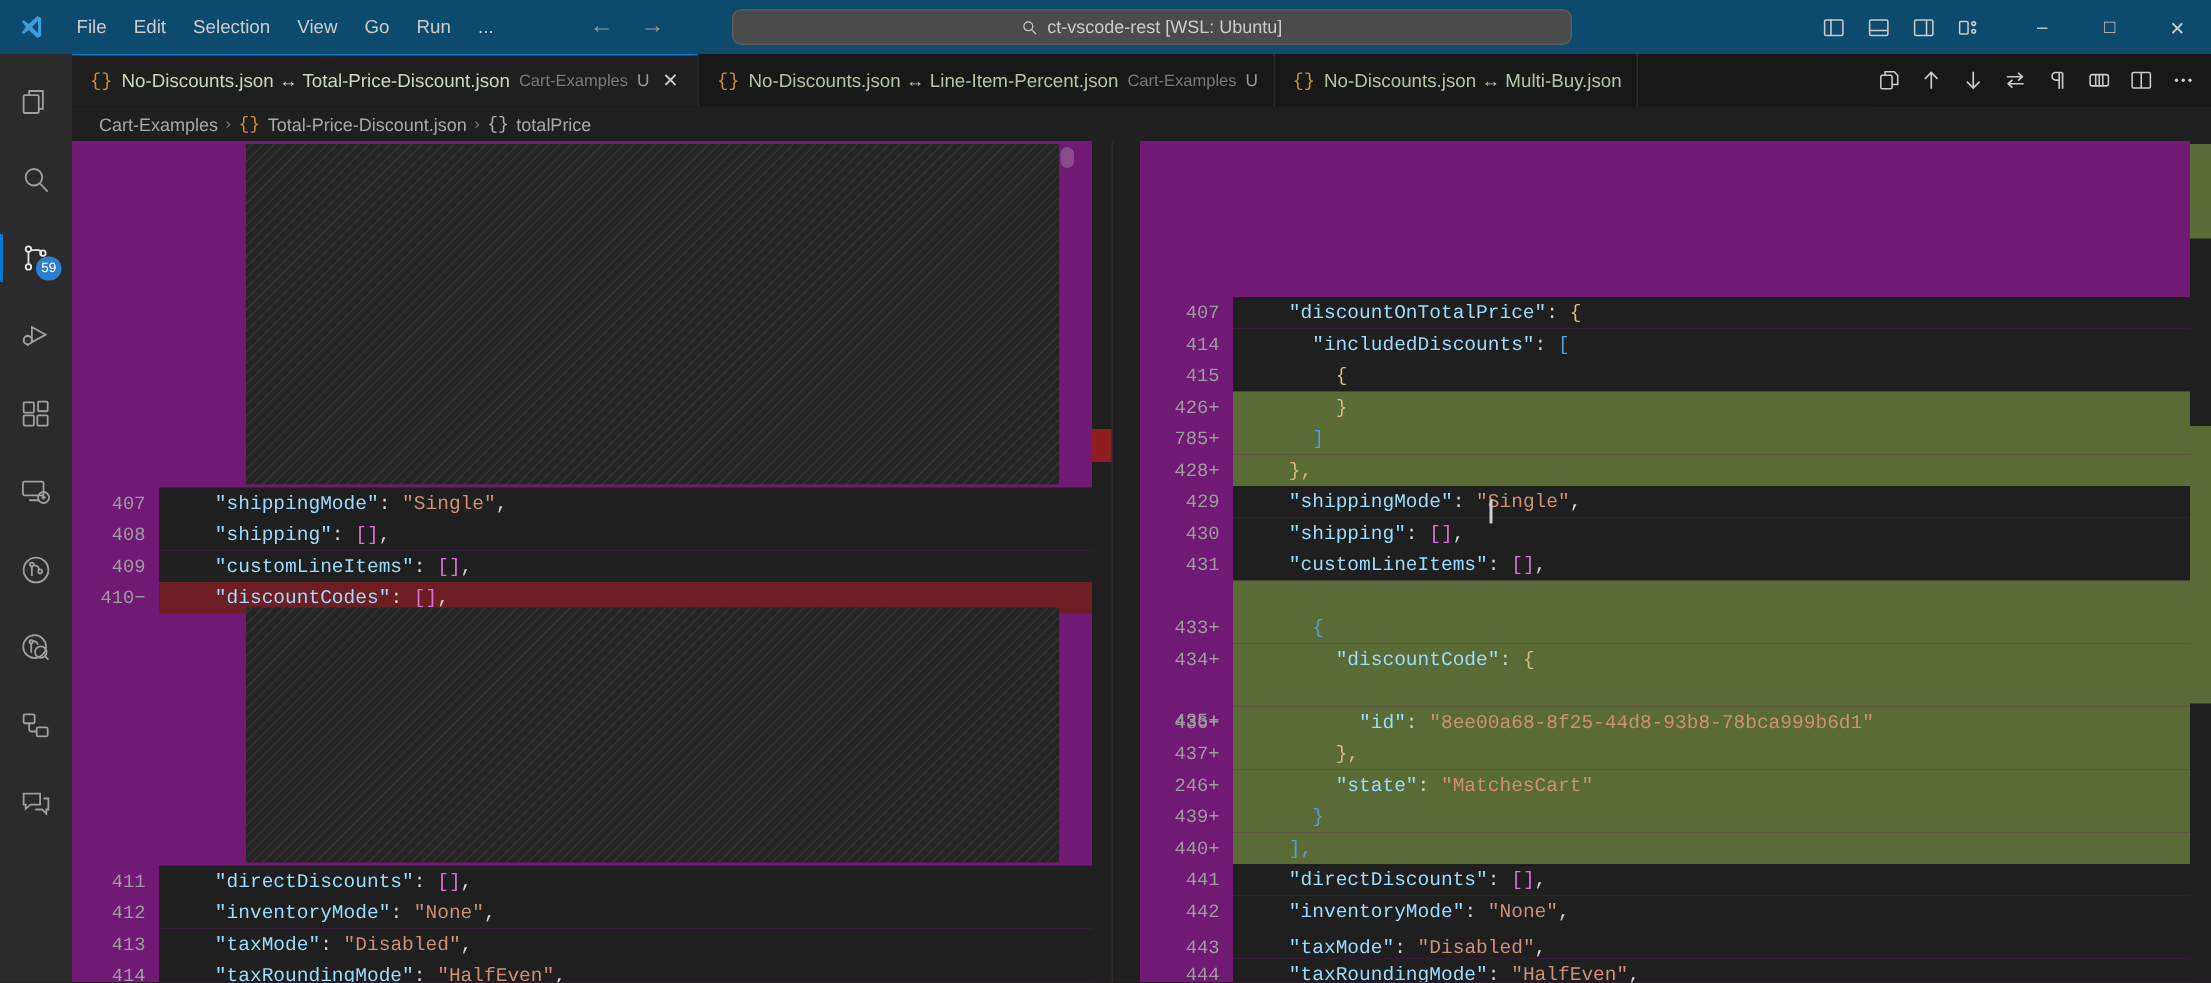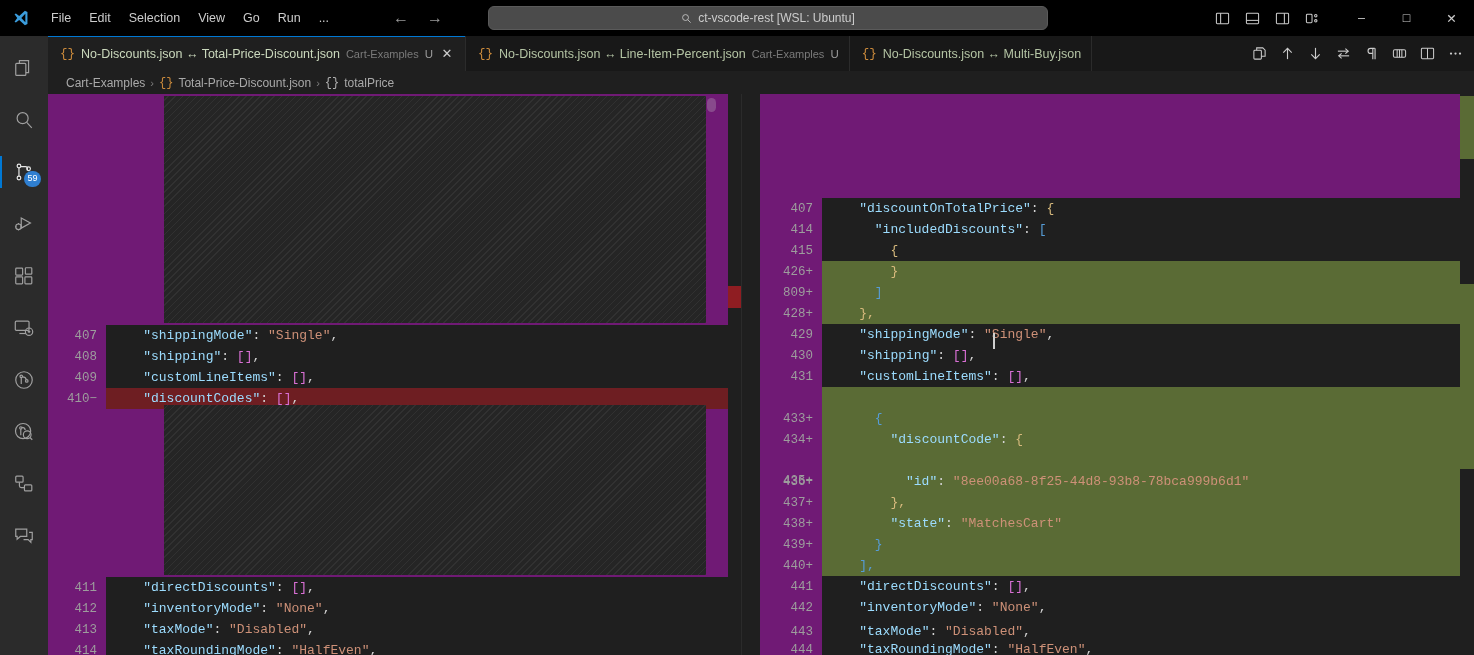--- a/index.html
+++ b/index.html
@@ -7,21 +7,21 @@
     width: 1474px; height: 655px;
     background: #1f1f1f;
     font-family: "Liberation Sans", sans-serif;
     overflow: hidden;
   }
   .app { width: 1474px; height: 655px; display: flex; flex-direction: column; background: #1f1f1f; }
 
   
   .titlebar {
     height: 36px; flex: 0 0 36px;
-    background: #000000;
+    background: #0c4a6e;
     display: flex; align-items: center;
     color: #cccccc; font-size: 12.5px;
     position: relative;
   }
   .vs-logo { width: 42px; display: flex; align-items: center; justify-content: center; }
   .vs-logo svg { width: 18px; height: 18px; display: block; }
   .menu { display: flex; align-items: center; gap: 0px; }
   .menu-item {
     padding: 4px 9px; border-radius: 4px; cursor: default;
     white-space: nowrap; color: #cccccc; font-size: 12.5px;
@@ -482,21 +482,21 @@
                 <div class="lnum">415</div>
                 <div class="code"><span>        </span><span><span class="by">{</span></span></div>
               </div>
               <div class="rowbg bg-add" style="top: 167px;"></div>
               <div class="row" style="top: 167px;">
                 <div class="lnum">426+</div>
                 <div class="code"><span>        </span><span><span class="by">}</span></span></div>
               </div>
               <div class="rowbg bg-add" style="top: 188px;"></div>
               <div class="row" style="top: 188px;">
-                <div class="lnum">809+</div>
+                <div class="lnum">785+</div>
                 <div class="code"><span>      </span><span><span class="bb">]</span></span></div>
               </div>
               <div class="rowbg bg-add" style="top: 209px;"></div>
               <div class="row" style="top: 209px;">
                 <div class="lnum">428+</div>
                 <div class="code"><span>    </span><span><span class="by">},</span></span></div>
               </div>
               <div class="rowbg bg-plain" style="top: 230px;"></div>
               <div class="row" style="top: 230px;">
                 <div class="lnum">429</div>
@@ -533,21 +533,21 @@
                 <div class="lnum">436+</div>
                 <div class="code"><span>          </span><span><span class="k">"id"</span><span class="p">: </span><span class="s">"8ee00a68-8f25-44d8-93b8-78bca999b6d1"</span></span></div>
               </div>
               <div class="rowbg bg-add" style="top: 398px;"></div>
               <div class="row" style="top: 398px;">
                 <div class="lnum">437+</div>
                 <div class="code"><span>        </span><span><span class="by">},</span></span></div>
               </div>
               <div class="rowbg bg-add" style="top: 419px;"></div>
               <div class="row" style="top: 419px;">
-                <div class="lnum">438+</div>
+                <div class="lnum">246+</div>
                 <div class="code"><span>        </span><span><span class="k">"state"</span><span class="p">: </span><span class="s">"MatchesCart"</span></span></div>
               </div>
               <div class="rowbg bg-add" style="top: 440px;"></div>
               <div class="row" style="top: 440px;">
                 <div class="lnum">439+</div>
                 <div class="code"><span>      </span><span><span class="bb">}</span></span></div>
               </div>
               <div class="rowbg bg-add" style="top: 461px;"></div>
               <div class="row" style="top: 461px;">
                 <div class="lnum">440+</div>

